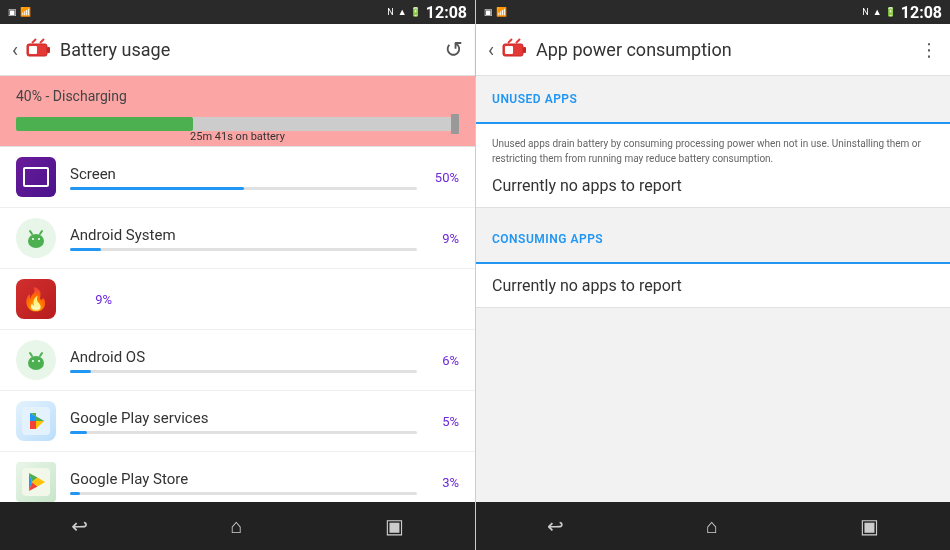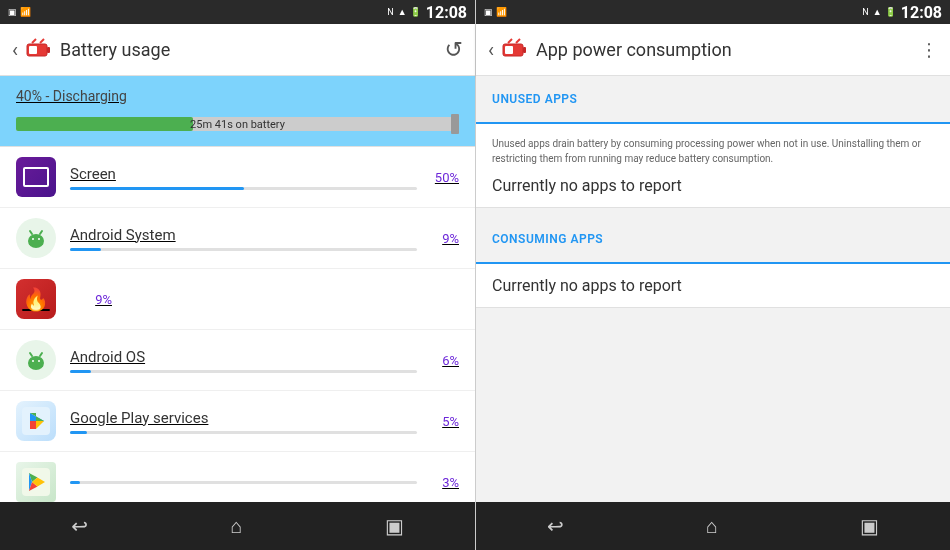--- a/index.html
+++ b/index.html
@@ -91,24 +91,23 @@
 
     
     .content {
       flex: 1;
       overflow-y: auto;
       background: #f2f2f2;
     }
 
     
     .battery-summary {
-      background: #7dd3fc;
+      background: #fca5a5;
       padding: 12px 16px 8px;
       border-bottom: 1px solid #e0e0e0;
-      text-decoration: underline;
     }
     .battery-percent {
       font-size: 14px;
       color: #444;
       margin-bottom: 10px;
     }
     .battery-bar-container {
       position: relative;
       height: 20px;
       margin-bottom: 4px;
@@ -123,21 +122,21 @@
     }
     .battery-bar-fill {
       height: 14px;
       background: #4caf50;
       border-radius: 2px;
       position: absolute;
       top: 3px;
     }
     .battery-bar-label {
       position: absolute;
-      top: 4px;
+      top: 16px;
       left: 50%;
       transform: translateX(-50%);
       font-size: 11px;
       color: #333;
       white-space: nowrap;
       z-index: 2;
     }
     .battery-end-marker {
       position: absolute;
       right: 0;
@@ -152,21 +151,20 @@
     .app-list {
       background: #fff;
       margin-top: 0;
     }
     .app-item {
       display: flex;
       align-items: center;
       padding: 10px 16px;
       border-bottom: 1px solid #efefef;
       cursor: pointer;
-      text-decoration: underline;
     }
     .app-icon-wrap {
       width: 40px;
       height: 40px;
       margin-right: 14px;
       display: flex;
       align-items: center;
       justify-content: center;
       flex-shrink: 0;
       border-radius: 8px;
@@ -456,20 +454,21 @@
           <svg width="28" height="28" viewBox="0 0 28 28">
             <rect width="28" height="28" rx="4" fill="#f1f8e9"></rect>
             <polygon points="7,5 23,14 7,23" fill="none"></polygon>
             <polygon points="7,5 15.5,9.5 10,14" fill="#4caf50"></polygon>
             <polygon points="7,5 10,14 7,23" fill="#2196f3"></polygon>
             <polygon points="7,23 10,14 15.5,18.5" fill="#f44336"></polygon>
             <polygon points="15.5,9.5 23,14 15.5,18.5 10,14" fill="#ffc107"></polygon>
           </svg>
         </div>
         <div class="app-info">
+          <div class="app-name">Google Play Store</div>
           <div class="app-usage-bar-bg">
             <div class="app-usage-bar-fill" style="width:3%"></div>
           </div>
         </div>
         <span class="app-percent">3%</span>
       </div>
 
     </div>
   </div>
 

